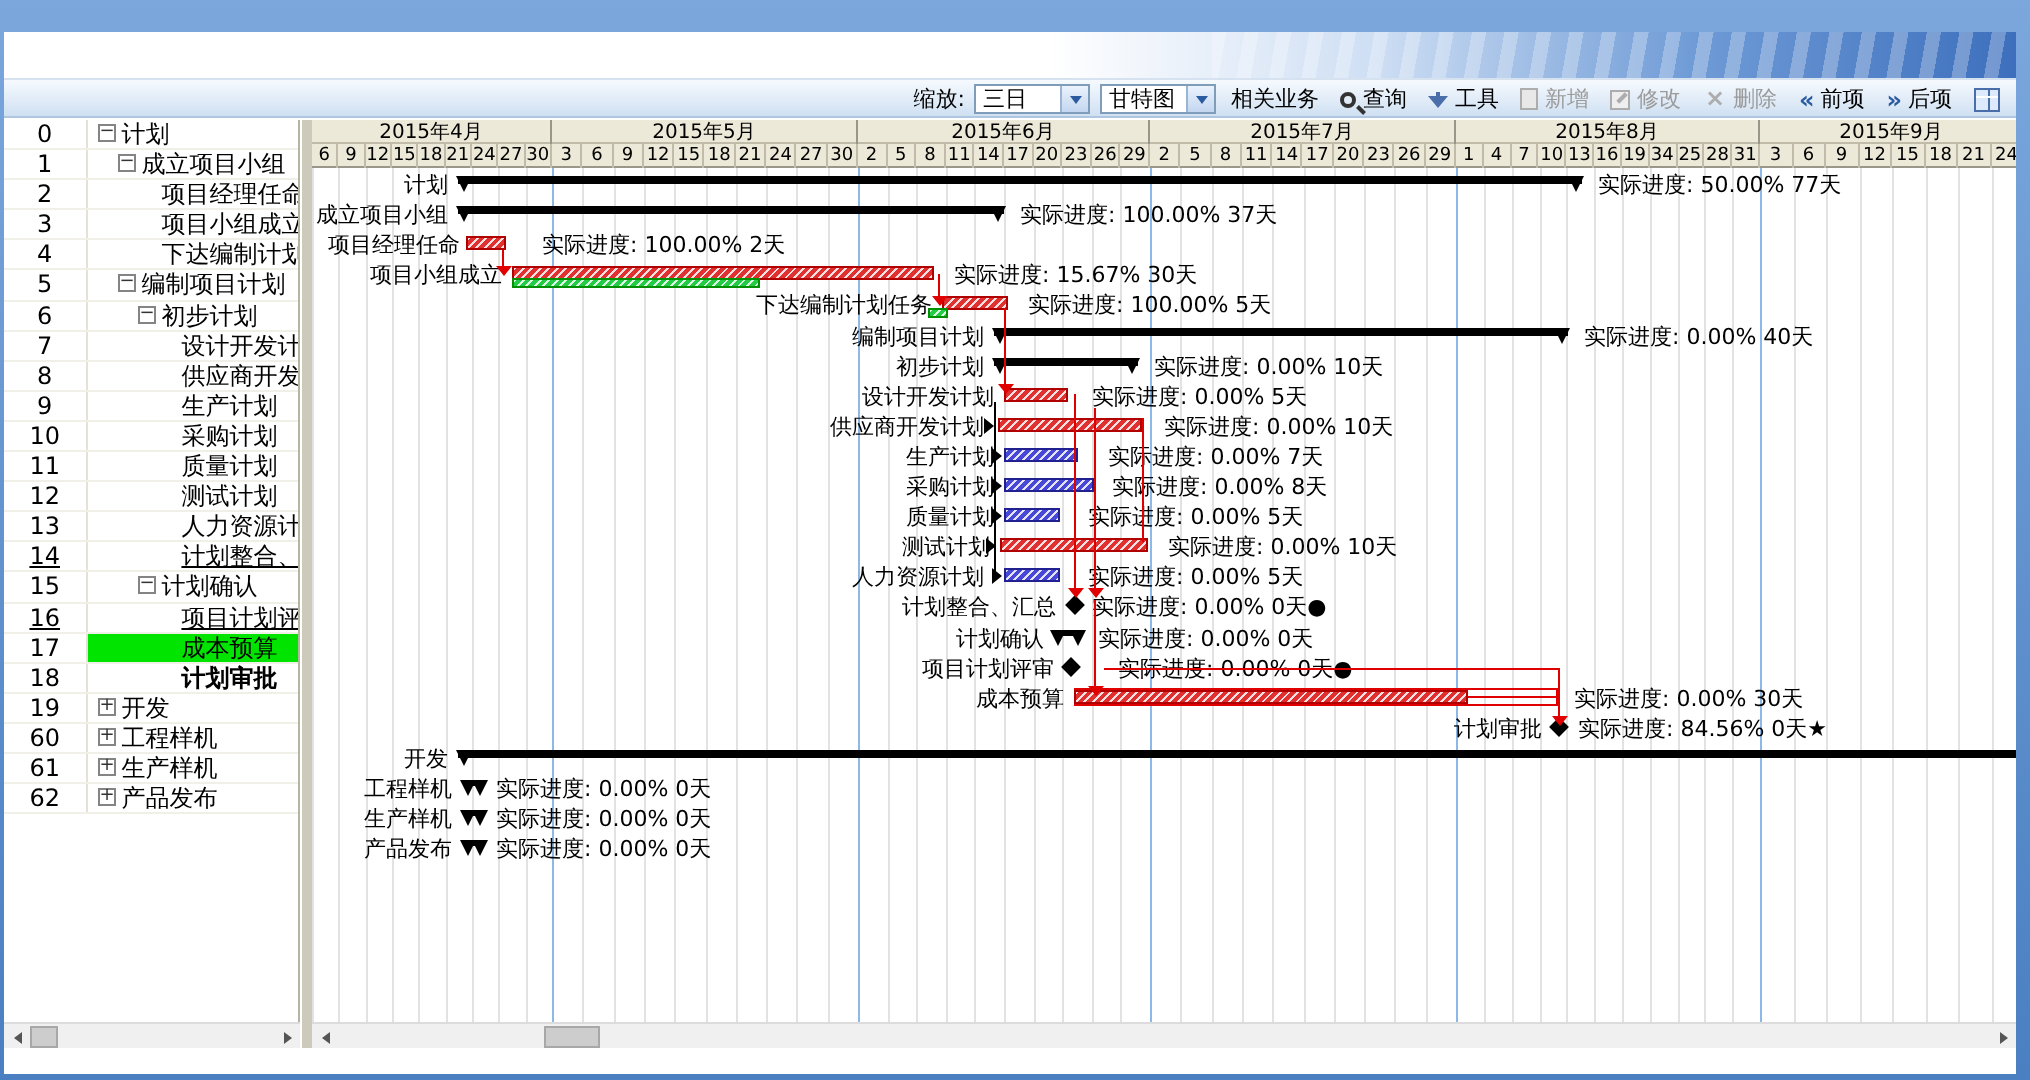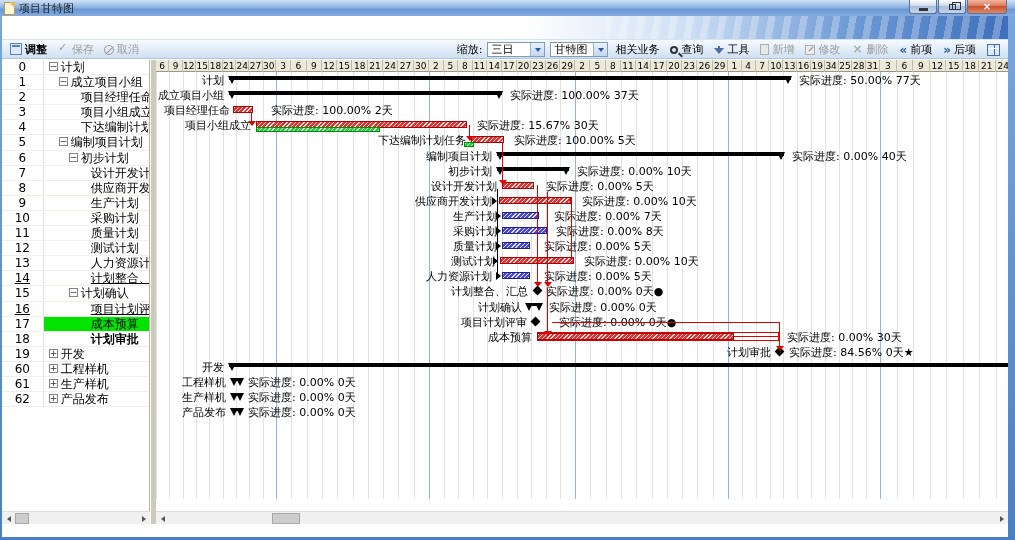--- a/index.html
+++ b/index.html
@@ -131,56 +131,27 @@
   .hscroll { position:absolute; height:13px; background:#f0f0f0; border-top:1px solid #dcdcdc; }
   .sb-btn { position:absolute; top:1px; width:11px; height:11px; display:flex; align-items:center; justify-content:center; }
   .sb-thumb { position:absolute; top:1px; height:11px; background:#cdcdcd; border:1px solid #a8a8a8; }
   .tri-l { width:0; height:0; border-top:3px solid transparent; border-bottom:3px solid transparent; border-right:4px solid #555; }
   .tri-r { width:0; height:0; border-top:3px solid transparent; border-bottom:3px solid transparent; border-left:4px solid #555; }
 </style>
 </head>
 <body>
 
 <div id="win">
-  <div class="titlebar">
-    <span class="doc-icon"></span>
-    <span class="ttl">项目甘特图</span>
-    <div class="win-controls">
-      <div class="win-btn">
-          <span class="min-glyph"></span>
-        </div>
-      <div class="win-btn">
-          <span class="restore-glyph"></span>
-        </div>
-      <div class="win-btn close">
-          <span>×</span>
-        </div>
-    </div>
-  </div>
 
   <div id="client">
     <div class="appheader">
       <div class="deco"></div>
     </div>
 
     <div class="toolbar">
-      <div class="tb-left">
-        <div class="tb-btn bold">
-          <span class="ic ic-adjust"></span>
-          <span>调整</span>
-        </div>
-        <div class="tb-btn disabled">
-          <span class="ic ic-check"></span>
-          <span>保存</span>
-        </div>
-        <div class="tb-btn disabled">
-          <span class="ic ic-cancel"></span>
-          <span>取消</span>
-        </div>
-      </div>
       <div class="tb-right">
         <span>缩放:</span>
         <div class="combo">
           <span class="val">三日</span>
           <span class="drop">
               <span class="tri-down"></span>
             </span>
         </div>
         <div class="combo">
           <span class="val">甘特图</span>
@@ -383,20 +354,28 @@
           <div class="sb-thumb" style="left:13px; width:14px;"></div>
           <div class="sb-btn" style="right:1px;">
               <span class="tri-r"></span>
             </div>
         </div>
       </div>
 
       <div id="splitter"></div>
 
       <div id="chart-panel">
+        <div id="tl-months">
+            <div class="m-cell" style="left: 0px; width: 120px;">2015年4月</div>
+            <div class="m-cell" style="left: 120px; width: 153px;">2015年5月</div>
+            <div class="m-cell" style="left: 273px; width: 146px;">2015年6月</div>
+            <div class="m-cell" style="left: 419px; width: 153px;">2015年7月</div>
+            <div class="m-cell" style="left: 572px; width: 152px;">2015年8月</div>
+            <div class="m-cell" style="left: 724px; width: 132px;">2015年9月</div>
+          </div>
         <div id="tl-ticks">
             <div class="t-cell" style="left: 0px; width: 13.3333px;">6</div>
             <div class="t-cell" style="left: 13.3333px; width: 13.3333px;">9</div>
             <div class="t-cell" style="left: 26.6667px; width: 13.3333px;">12</div>
             <div class="t-cell" style="left: 40px; width: 13.3333px;">15</div>
             <div class="t-cell" style="left: 53.3333px; width: 13.3333px;">18</div>
             <div class="t-cell" style="left: 66.6667px; width: 13.3333px;">21</div>
             <div class="t-cell" style="left: 80px; width: 13.3333px;">24</div>
             <div class="t-cell" style="left: 93.3333px; width: 13.3333px;">27</div>
             <div class="t-cell" style="left: 106.667px; width: 13.3333px;">30</div>

